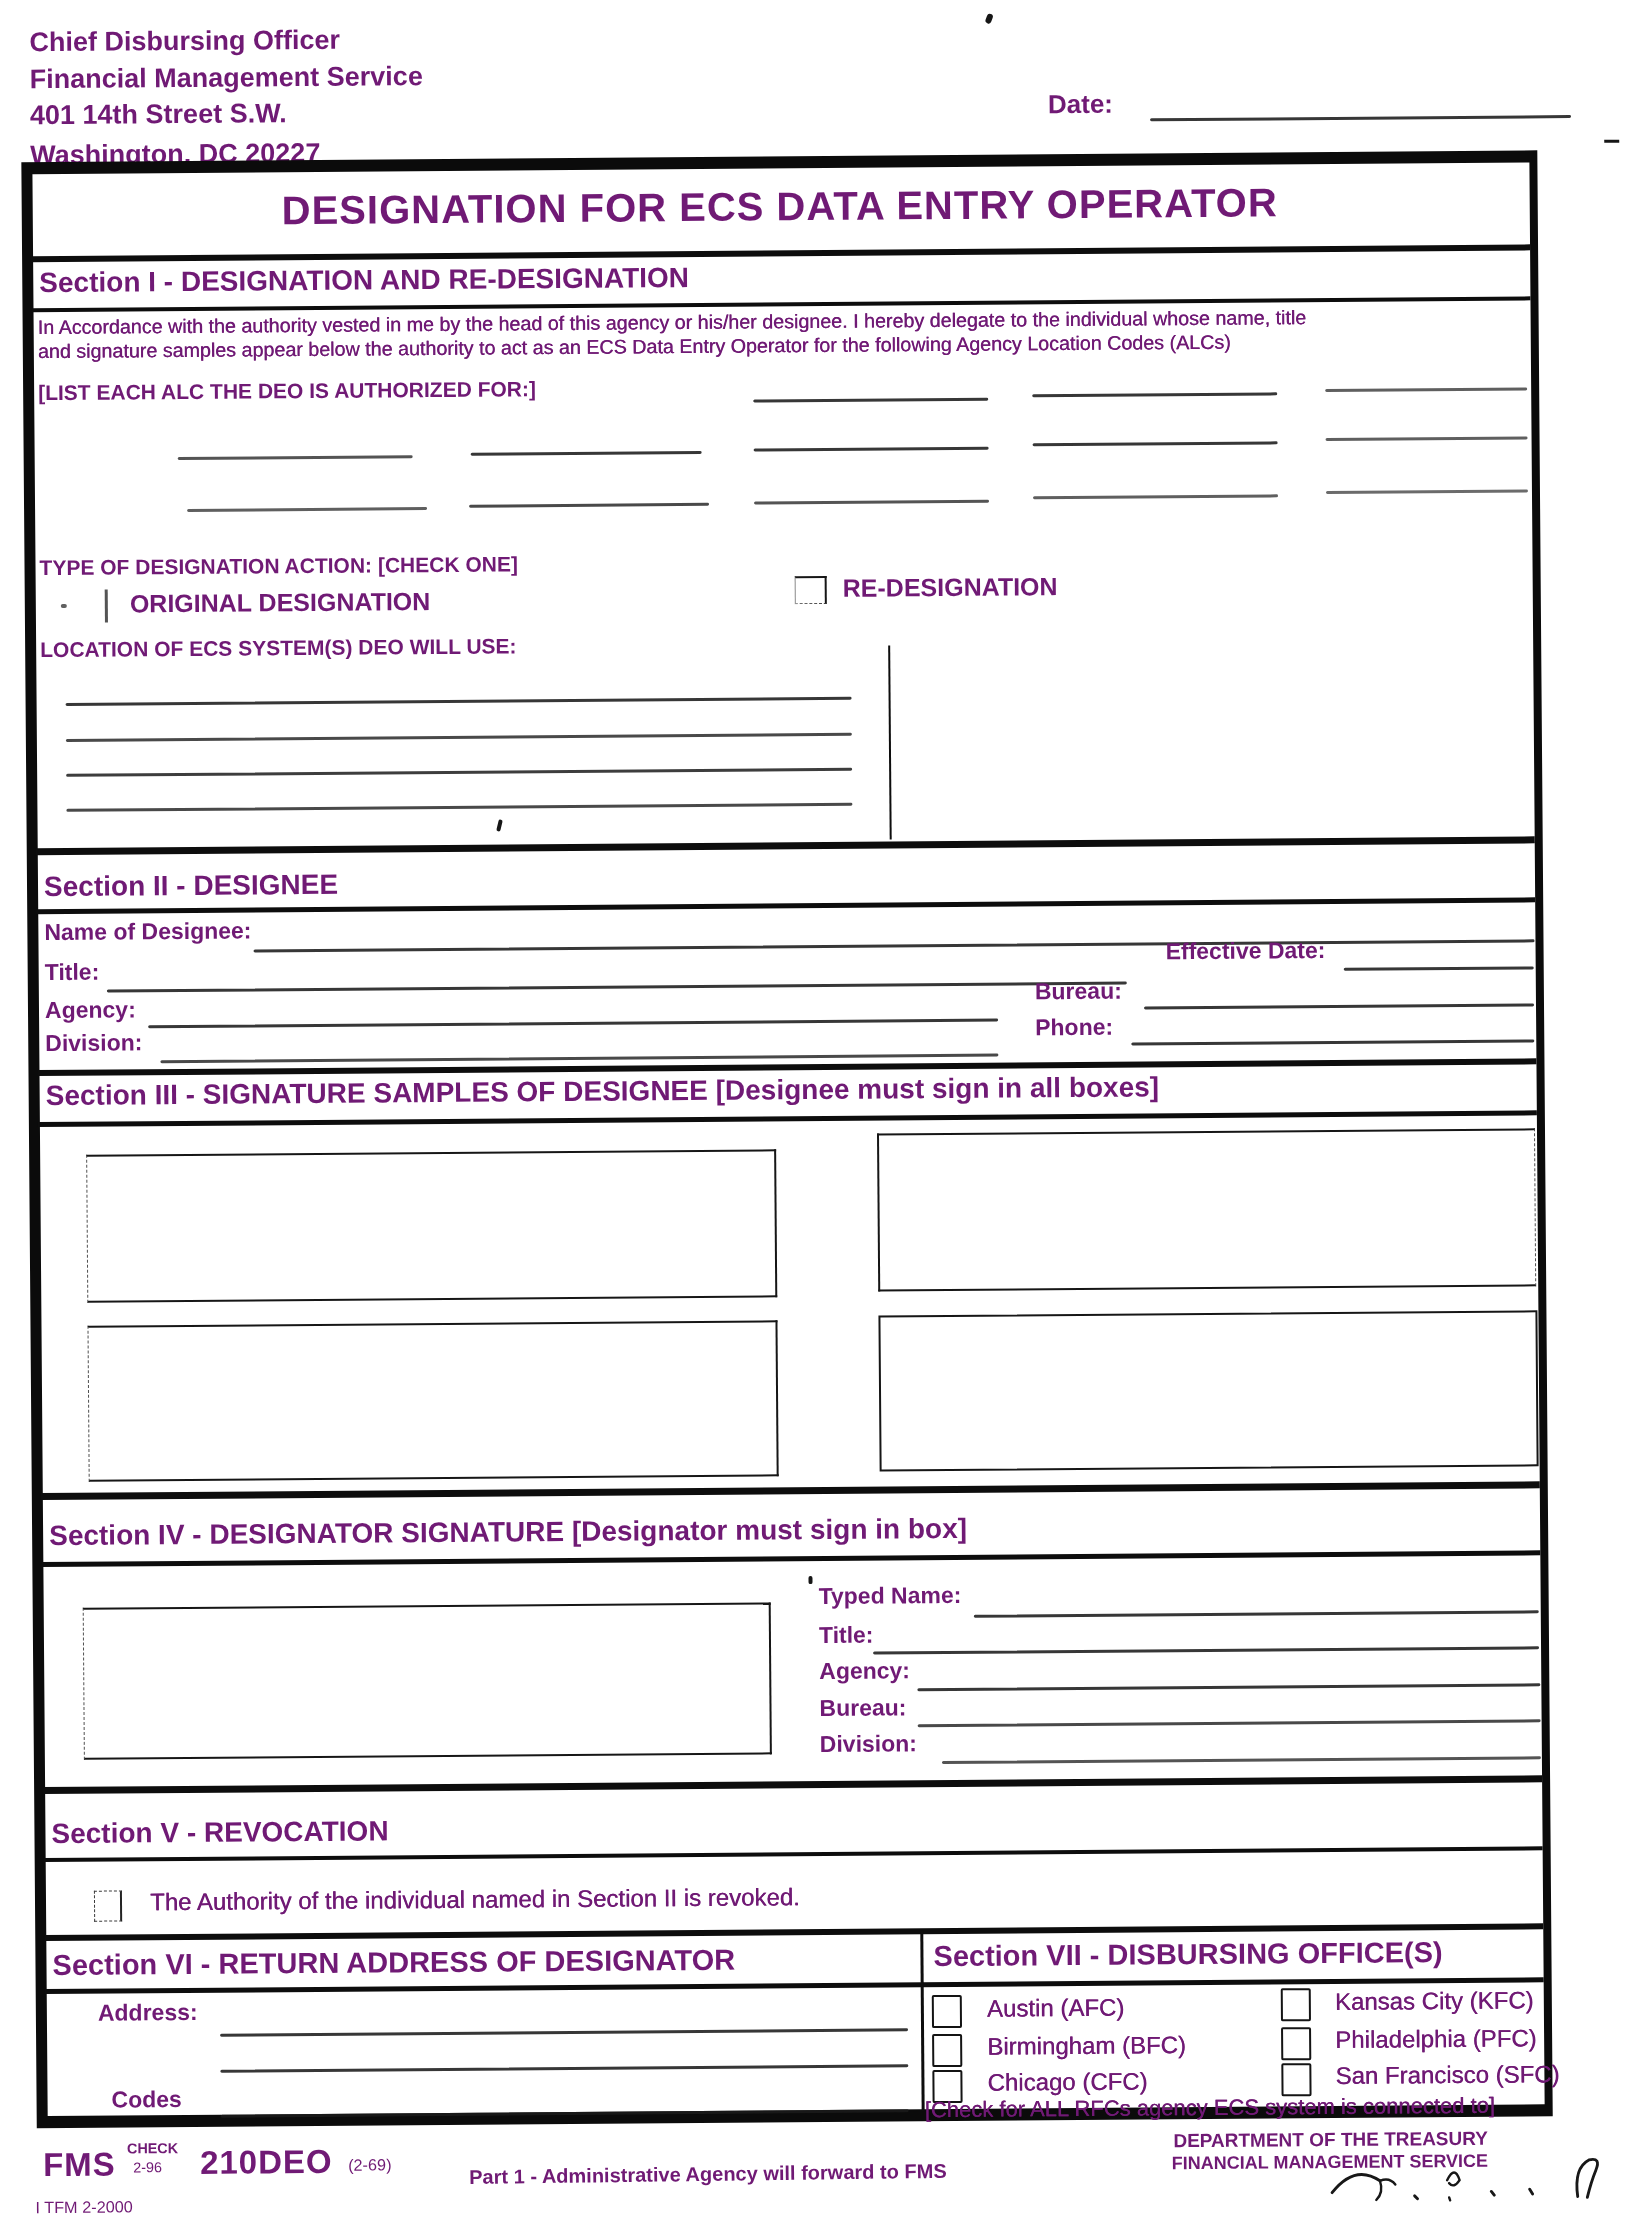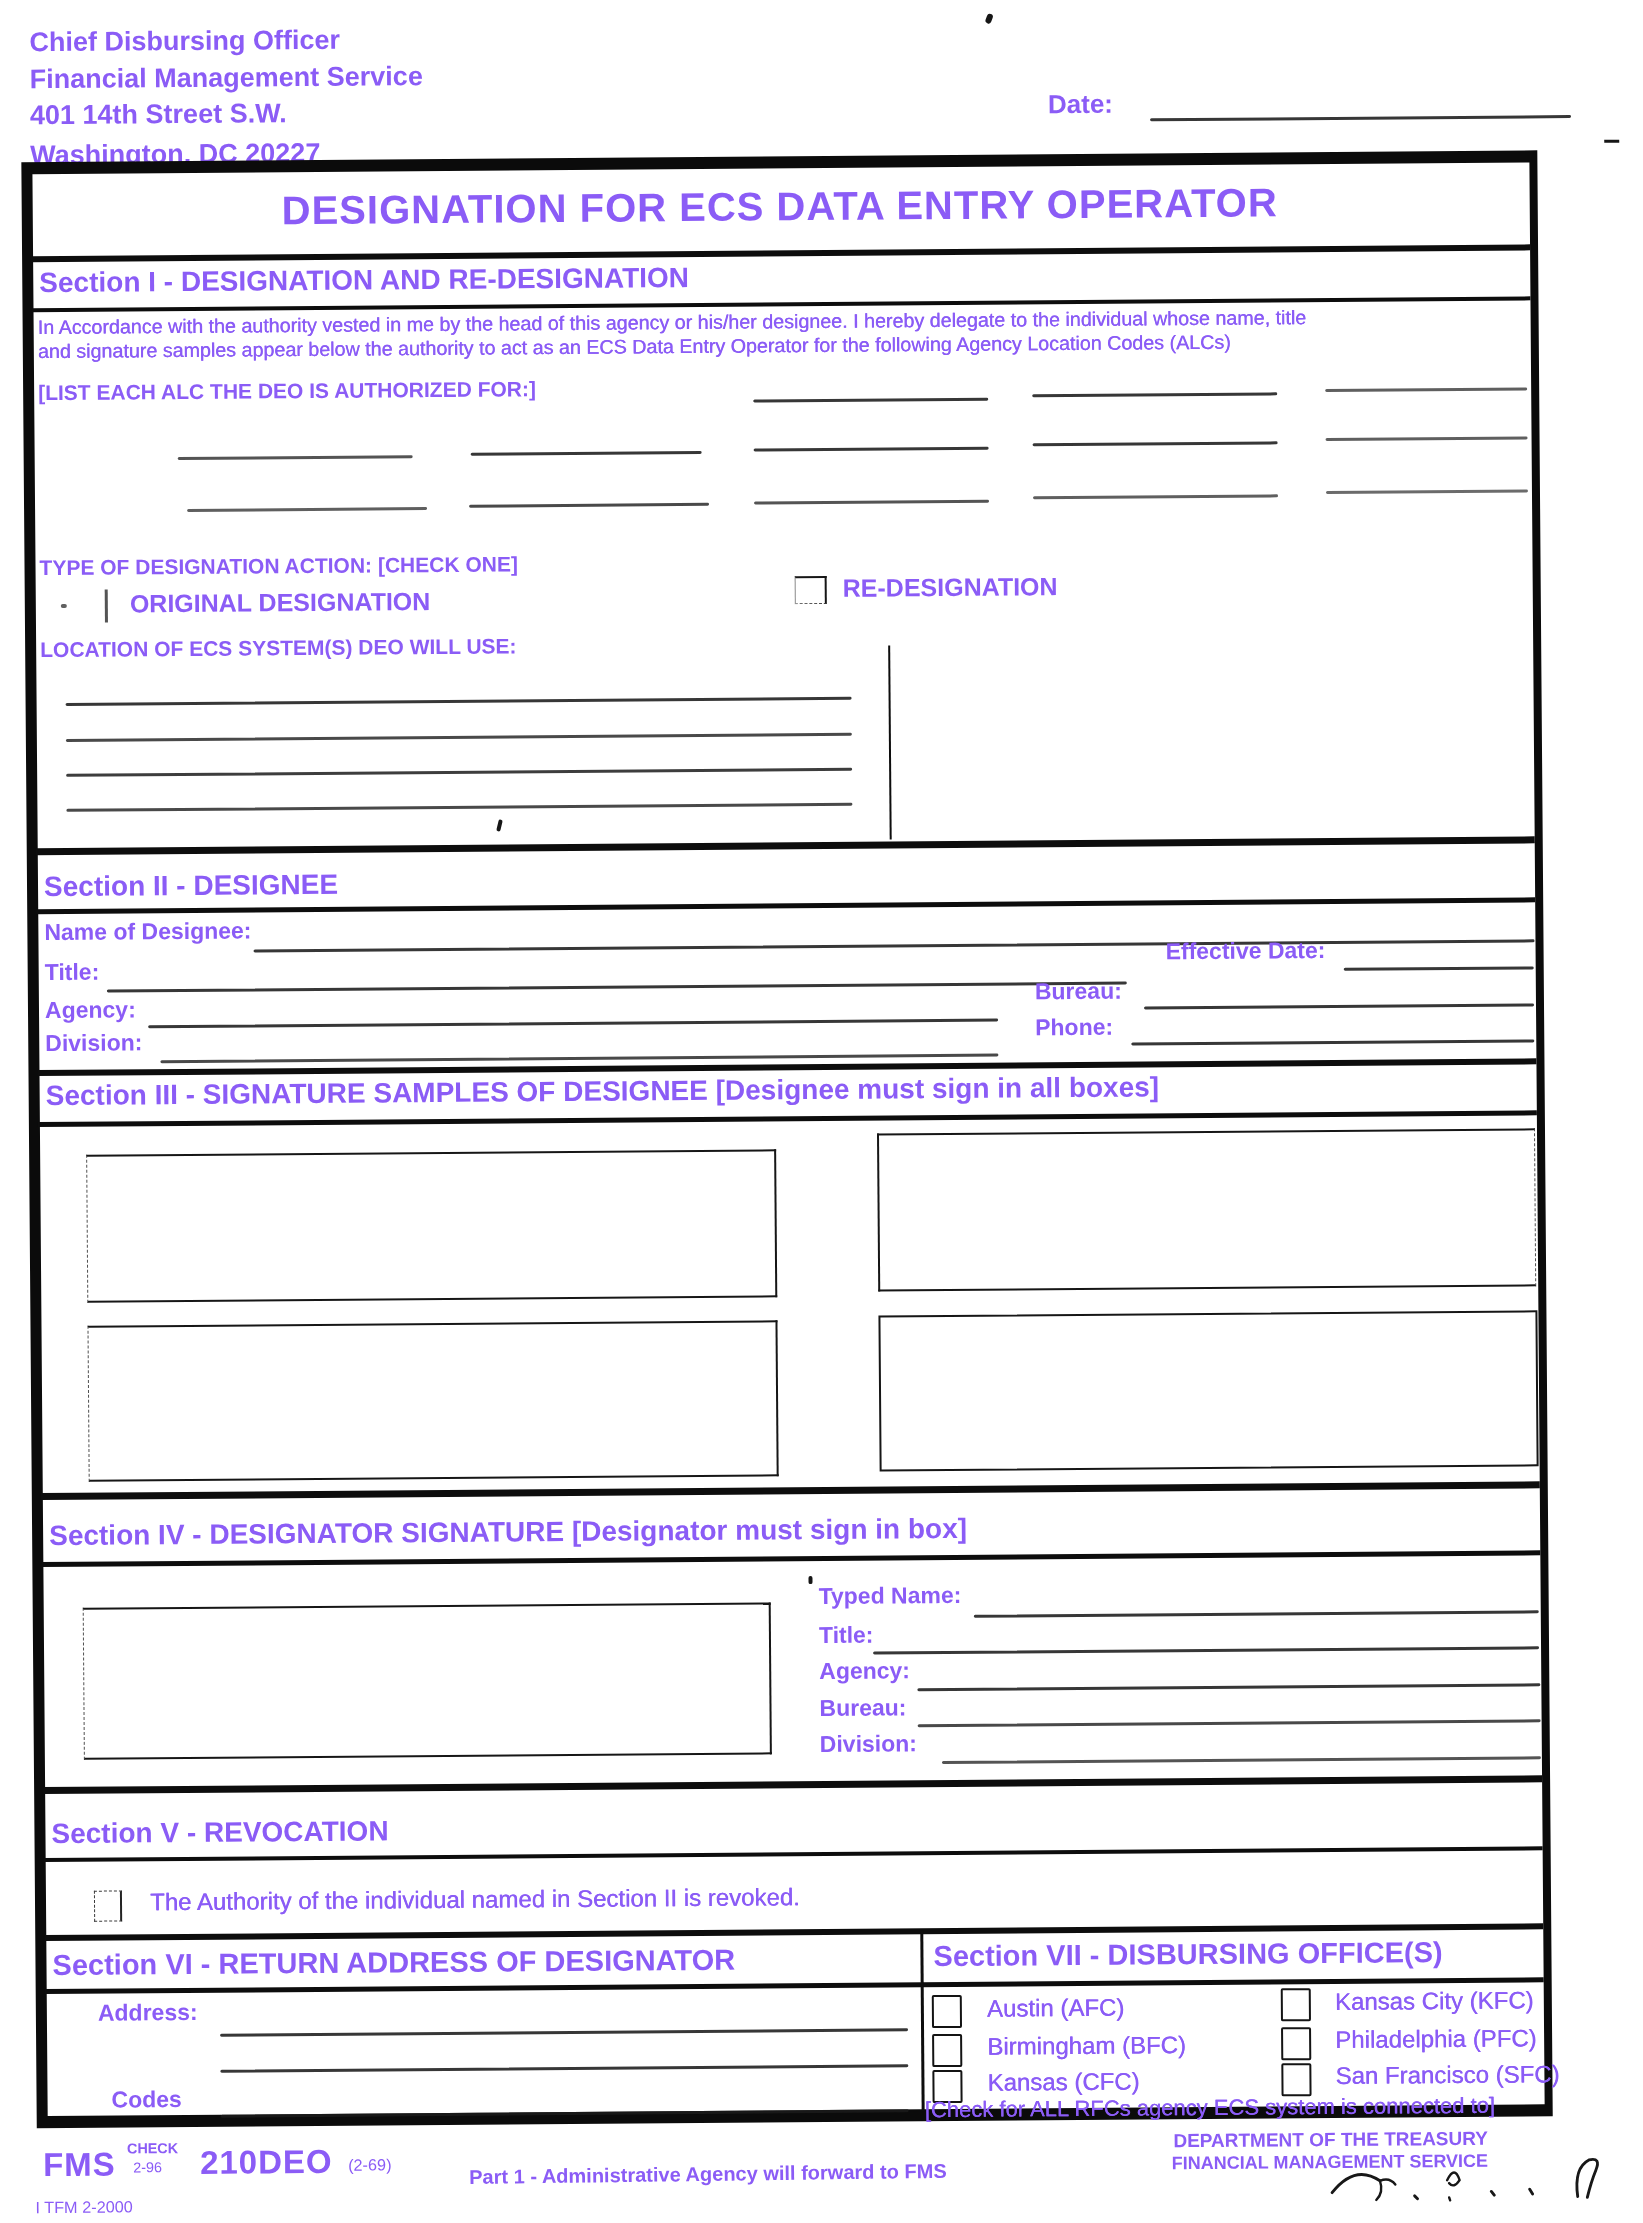--- a/index.html
+++ b/index.html
@@ -1,18 +1,18 @@
 <!DOCTYPE html>
 <html><head>
 <meta charset="utf-8">
 <style>
   html,body{margin:0;padding:0;background:#e8e8e6;}
   #page{
     position:relative;width:1644px;height:2223px;background:#ffffff;
-    overflow:hidden;font-family:"Liberation Sans",sans-serif;color:#8b5cf6;
+    overflow:hidden;font-family:"Liberation Sans",sans-serif;color:#701a75;
   }
   #scan{position:absolute;inset:0;transform:rotate(-0.45deg);transform-origin:817px 1134px;}
   .txt{position:absolute;white-space:nowrap;line-height:1.15;}
   .soft{text-shadow:0.4px 0 0 currentColor;}
   .ln{position:absolute;height:2.9px;background:#1b1b1b;border-radius:1.9px;opacity:.88;}
   .rule{position:absolute;background:#0d0d0d;}
   .formbox{
     position:absolute;left:29px;top:156px;width:1516px;height:1966px;
     border-style:solid;border-color:#0b0b0b;border-width:12.5px 8.6px 12.5px 11.5px;box-sizing:border-box;
   }
@@ -176,21 +176,21 @@
   <div class="txt soft" style="left:980px;top:1996px;font-size:24px;">Austin (AFC)</div>
   <span class="cb-box" style="left:1274px;top:1992px;"></span>
   <div class="txt soft" style="left:1328px;top:1992px;font-size:24px;">Kansas City (KFC)</div>
 
   <span class="cb-box" style="left:925px;top:2035px;"></span>
   <div class="txt soft" style="left:980px;top:2034px;font-size:24px;">Birmingham (BFC)</div>
   <span class="cb-box" style="left:1274px;top:2031px;"></span>
   <div class="txt soft" style="left:1328px;top:2030px;font-size:24px;">Philadelphia (PFC)</div>
 
   <span class="cb-box" style="left:925px;top:2071px;"></span>
-  <div class="txt soft" style="left:980px;top:2070px;font-size:24px;">Kansas (CFC)</div>
+  <div class="txt soft" style="left:980px;top:2070px;font-size:24px;">Chicago (CFC)</div>
   <span class="cb-box" style="left:1274px;top:2067px;"></span>
   <div class="txt soft" style="left:1328px;top:2066px;font-size:24px;">San Francisco (SFC)</div>
 
   <div class="txt soft" style="left:917px;top:2098px;font-size:22px;">[Check for ALL RFCs agency ECS system is connected to]</div>
 
   <div class="txt heading" style="left:35px;top:2140px;font-size:33px;letter-spacing:1px;">FMS</div>
   <div class="txt heading" style="left:119px;top:2135px;font-size:14.4px;">CHECK</div>
   <div class="txt" style="left:125px;top:2154px;font-size:14.4px;">2-96</div>
   <div class="txt heading" style="left:192px;top:2139px;font-size:33px;letter-spacing:1px;">210DEO</div>
   <div class="txt" style="left:340px;top:2152px;font-size:16.3px;">(2-69)</div>

